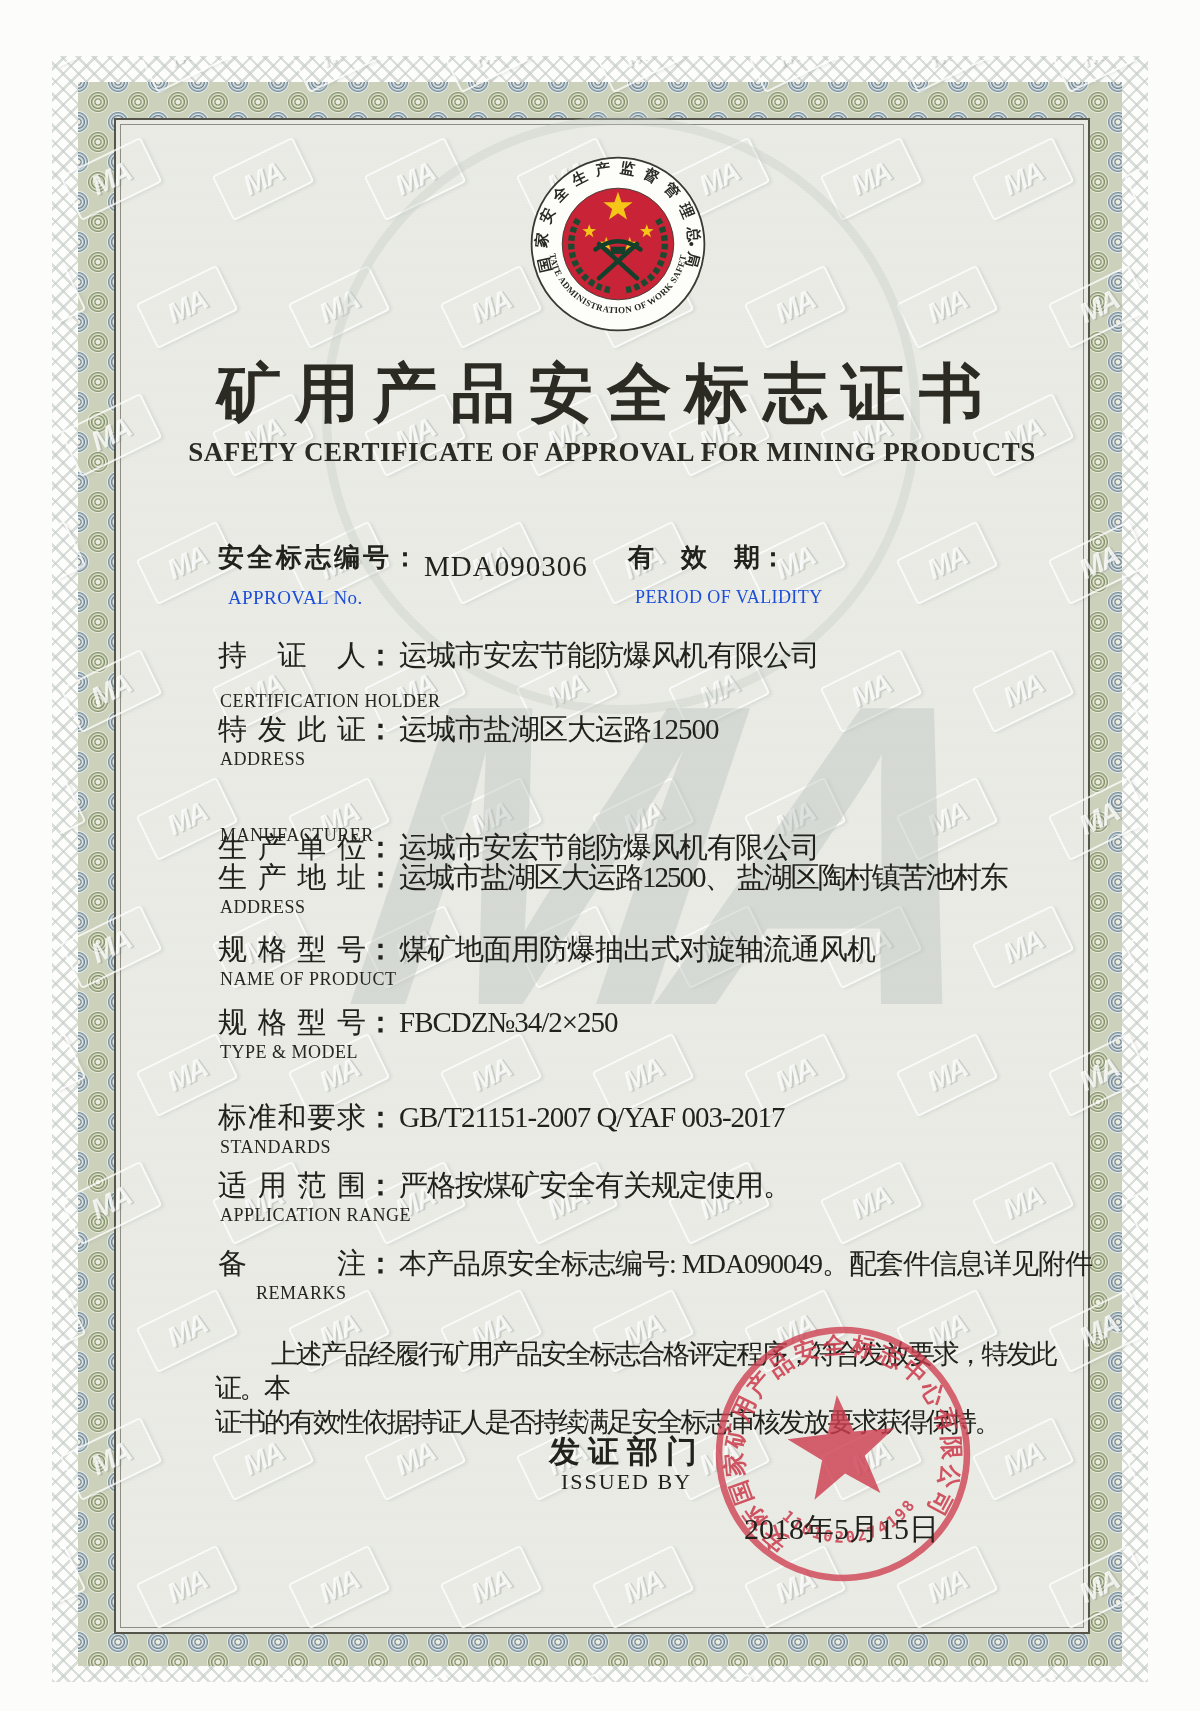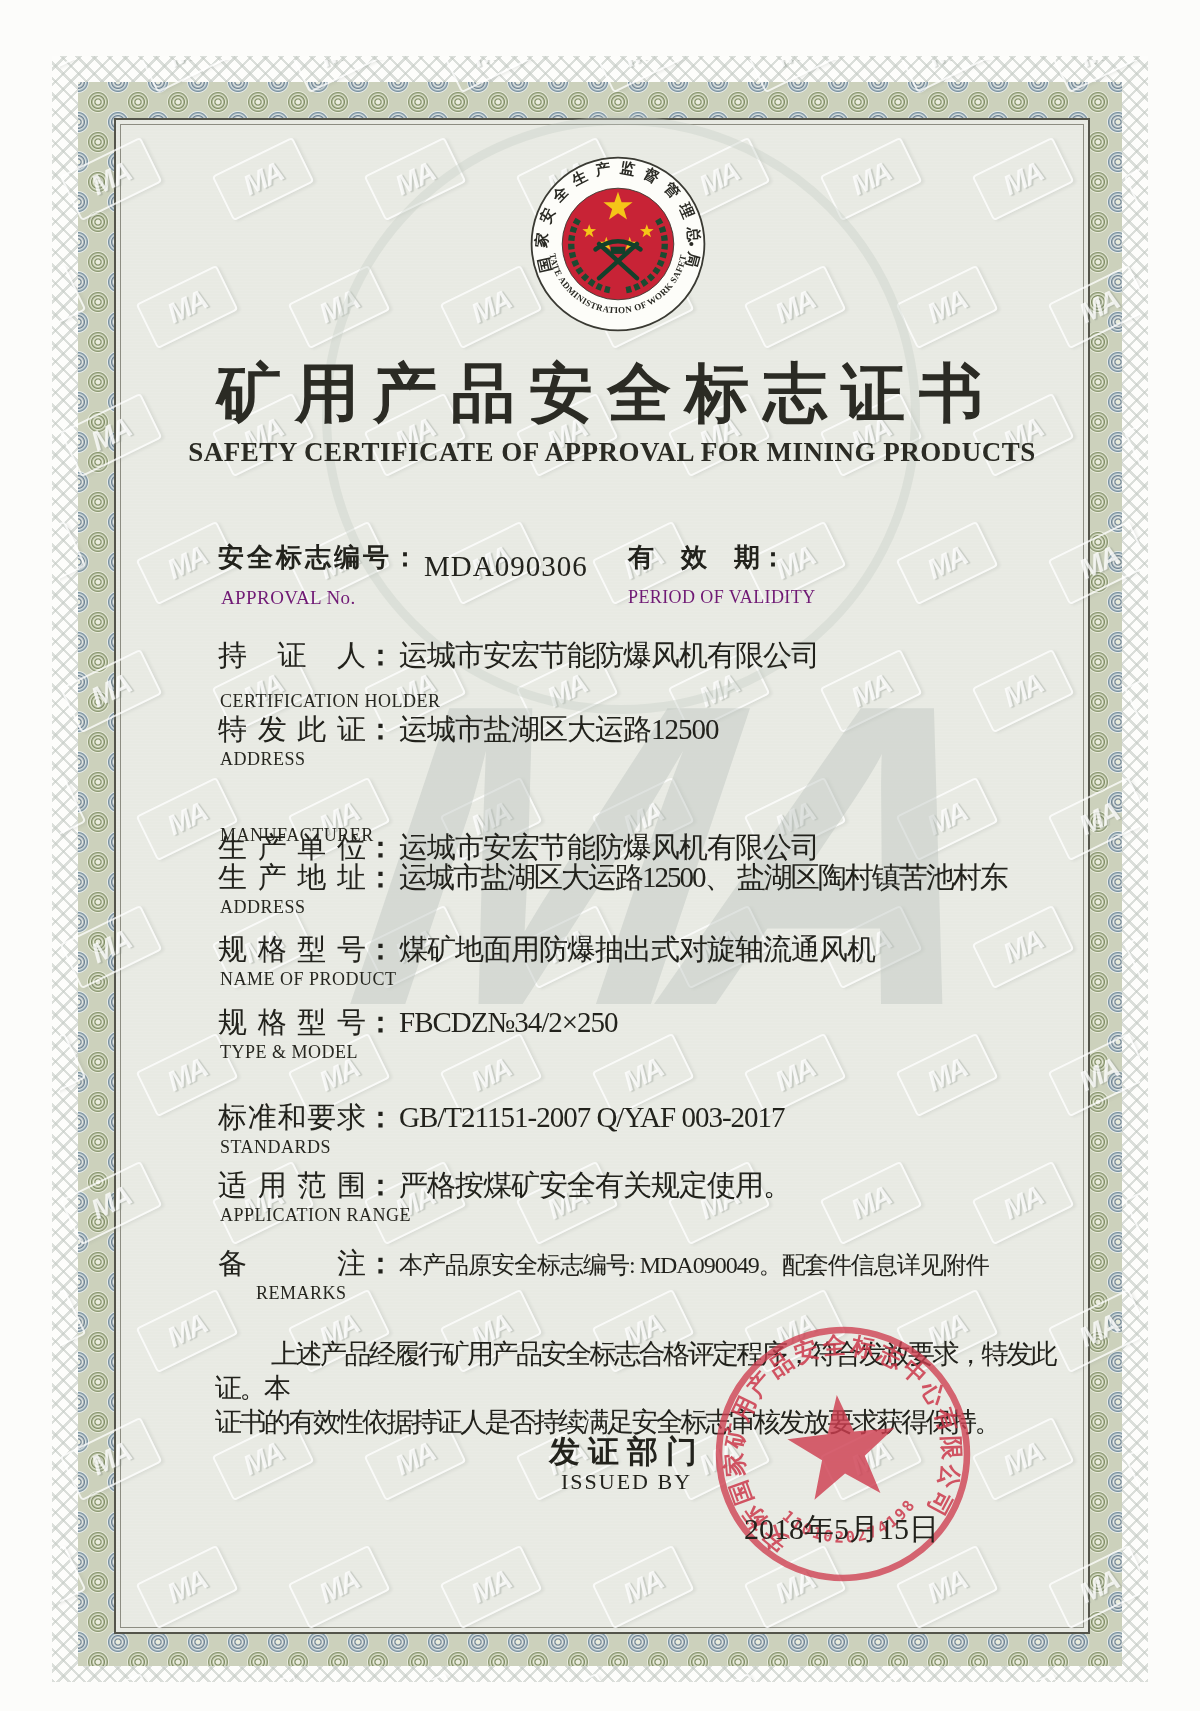--- a/index.html
+++ b/index.html
@@ -36,21 +36,21 @@
         font-family:"Liberation Sans",sans-serif;font-style:italic;font-weight:900;
         font-size:430px;line-height:540px;text-align:center;letter-spacing:-38px;
         color:rgba(185,193,188,.42);transform:skewX(-8deg);}
   .emblem{position:absolute;left:528px;top:154px;width:180px;height:180px;z-index:2;}
   .title-zh{position:absolute;left:0;top:350px;width:100%;text-align:center;z-index:2;
         font-size:64px;font-weight:bold;letter-spacing:14px;text-indent:14px;color:#2b2b24;}
   .title-en{position:absolute;left:12px;top:437px;width:100%;text-align:center;z-index:2;
         font-size:27px;font-weight:bold;letter-spacing:.5px;color:#2b2b24;}
   .abs{position:absolute;z-index:2;white-space:nowrap;}
   .lab-zh{font-size:26px;font-weight:bold;letter-spacing:3px;}
-  .lab-en{font-size:19px;letter-spacing:.4px;color:#701a75;}
+  .lab-en{font-size:19px;letter-spacing:.4px;color:#1d4ed8;margin-left:7px;}
   .mono-val{font-size:29px;letter-spacing:1px;}
   .jz{display:inline-block;width:148px;text-align:justify;text-align-last:justify;
       font-weight:normal;}
   .jz-sm{display:inline-block;width:132px;text-align:justify;text-align-last:justify;
       font-weight:bold;}
   .colon{font-weight:bold;}
   .frow{position:absolute;left:218px;font-size:29px;white-space:nowrap;z-index:2;}
   .frow .val{margin-left:4px;letter-spacing:-1px;}
   .fsub{position:absolute;left:220px;font-size:18px;letter-spacing:.5px;color:#26261f;z-index:2;}
   .decl{position:absolute;left:215px;top:1337px;width:885px;z-index:2;
@@ -454,21 +454,21 @@
     <span class="jz">标准和要求</span><span class="colon">：</span><span class="val">GB/T21151-2007  Q/YAF 003-2017</span>
   </div>
   <div class="fsub" style="top:1137px;">STANDARDS</div>
 
   <div class="frow" style="top:1166px;">
     <span class="jz">适用范围</span><span class="colon">：</span><span class="val">严格按煤矿安全有关规定使用。</span>
   </div>
   <div class="fsub" style="top:1205px;">APPLICATION RANGE</div>
 
   <div class="frow" style="top:1244px;">
-    <span class="jz">备注</span><span class="colon">：</span><span class="val" style="font-size:24px;">本产品原安全标志编号: MDA090049。配套件信息详见附件</span>
+    <span class="jz">备注</span><span class="colon">：</span><span class="val" style="font-size:28px;">本产品原安全标志编号: MDA090049。配套件信息详见附件</span>
   </div>
   <div class="fsub" style="top:1283px;margin-left:36px;">REMARKS</div>
 
   <div class="decl">
     <div class="l1">上述产品经履行矿用产品安全标志合格评定程序，符合发放要求，特发此证。本</div>
     <div>证书的有效性依据持证人是否持续满足安全标志审核发放要求获得保持。</div>
   </div>
 
   <div class="issuer-zh">发证部门</div>
   <div class="issuer-en">ISSUED BY</div>

